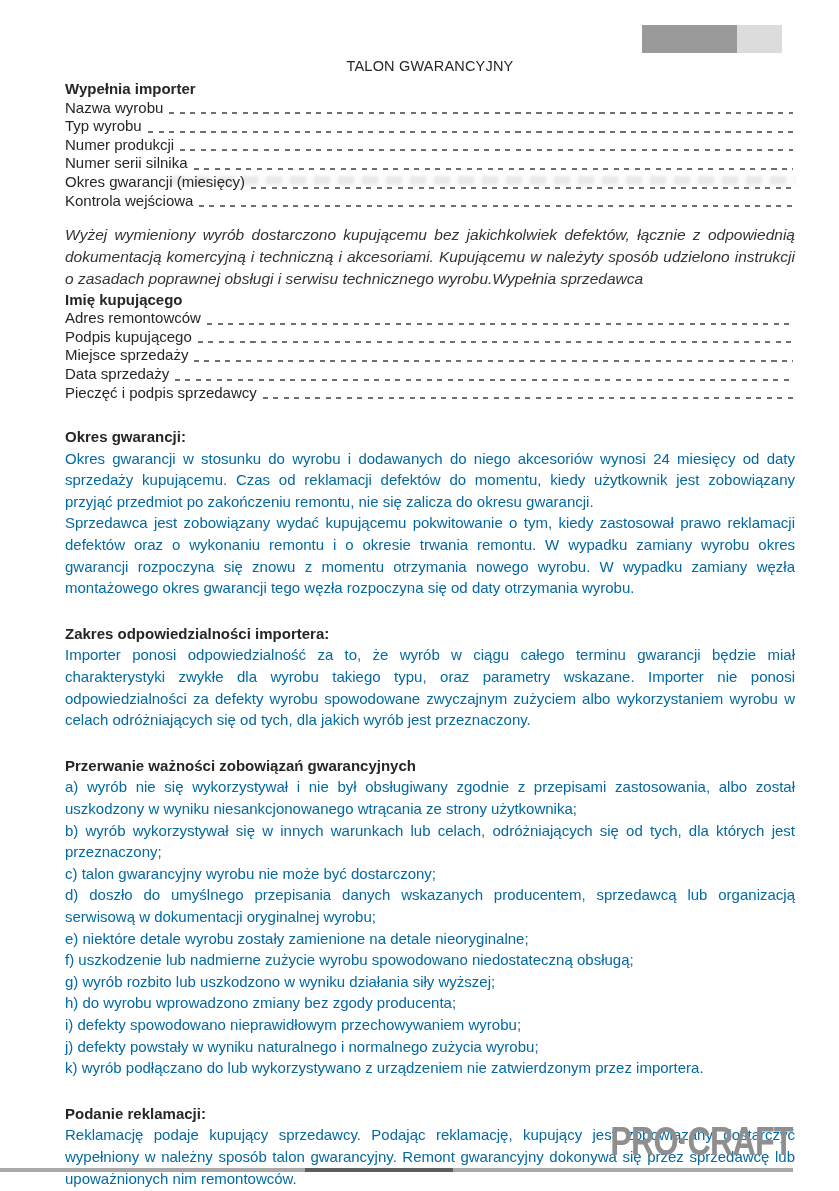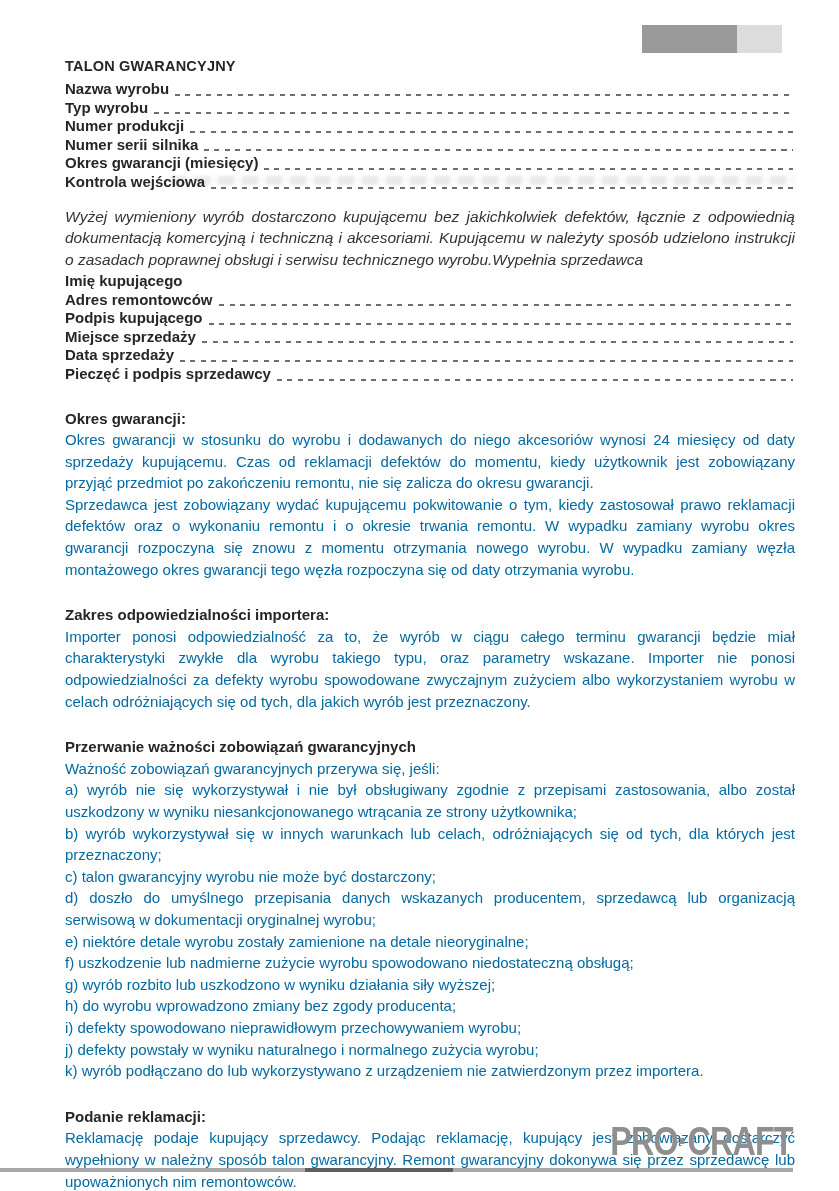--- a/index.html
+++ b/index.html
@@ -15,31 +15,31 @@
   .corner-marks{position:absolute;top:25px;left:642px;display:flex;}
   .mark{height:28px;}
   .mark.dark{width:95px;background:#9a9a9a;}
   .mark.light{width:45px;background:#dcdcdc;}
 
   .content{
     position:absolute;top:58px;left:65px;width:730px;
   }
   .title{
     margin:0 0 6px 0;
-    font-size:14.5px;font-weight:700;
+    font-size:14.5px;font-weight:400;text-align:center;
     letter-spacing:.2px;color:#262626;
   }
   .bold-line{
     font-size:15px;font-weight:700;line-height:18.6px;color:#262626;
   }
   .field-row{
     display:flex;align-items:flex-end;line-height:18.6px;
   }
   .flabel{
-    font-size:15px;font-weight:700;color:#262626;white-space:nowrap;
+    font-size:15px;font-weight:400;color:#262626;white-space:nowrap;
   }
   .dashline{
     flex:1;height:2px;margin:0 2px 3px 6px;
     background:repeating-linear-gradient(90deg,#6e6e6e 0,#6e6e6e 5px,transparent 5px,transparent 10.5px);
   }
   .italic-par{
     margin:14px 0 1px 0;
     font-size:15.5px;font-style:italic;line-height:21.8px;
     text-align:justify;color:#333;
   }
@@ -79,20 +79,21 @@
     <div class="mark dark"></div>
     <div class="mark light"></div>
   </div>
 
   <div class="ghost-band"></div>
 
   <div class="content">
 
     <h1 class="title">TALON GWARANCYJNY</h1>
 
+    <div class="bold-line">Wypełnia importer</div>
 
     <div class="field-row">
       <span class="flabel">Nazwa wyrobu</span>
       <span class="dashline"></span>
     </div>
     <div class="field-row">
       <span class="flabel">Typ wyrobu</span>
       <span class="dashline"></span>
     </div>
     <div class="field-row">
@@ -143,21 +144,20 @@
       <p>Sprzedawca jest zobowiązany wydać kupującemu pokwitowanie o tym, kiedy zastosował prawo reklamacji defektów oraz o wykonaniu remontu i o okresie trwania remontu. W wypadku zamiany wyrobu okres gwarancji rozpoczyna się znowu z momentu otrzymania nowego wyrobu. W wypadku zamiany węzła montażowego okres gwarancji tego węzła rozpoczyna się od daty otrzymania wyrobu.</p>
     </section>
 
     <section class="doc-section">
       <h2 class="sec-heading">Zakres odpowiedzialności importera:</h2>
       <p>Importer ponosi odpowiedzialność za to, że wyrób w ciągu całego terminu gwarancji będzie miał charakterystyki zwykłe dla wyrobu takiego typu, oraz parametry wskazane. Importer nie ponosi odpowiedzialności za defekty wyrobu spowodowane zwyczajnym zużyciem albo wykorzystaniem wyrobu w celach odróżniających się od tych, dla jakich wyrób jest przeznaczony.</p>
     </section>
 
     <section class="doc-section">
       <h2 class="sec-heading">Przerwanie ważności zobowiązań gwarancyjnych</h2>
-      <p>Ważność zobowiązań gwarancyjnych przerywa się, jeśli:</p>
       <p>a) wyrób nie się wykorzystywał i nie był obsługiwany zgodnie z przepisami zastosowania, albo został uszkodzony w wyniku niesankcjonowanego wtrącania ze strony użytkownika;</p>
       <p>b) wyrób wykorzystywał się w innych warunkach lub celach, odróżniających się od tych, dla których jest przeznaczony;</p>
       <p>c) talon gwarancyjny wyrobu nie może być dostarczony;</p>
       <p>d) doszło do umyślnego przepisania danych wskazanych producentem, sprzedawcą lub organizacją serwisową w dokumentacji oryginalnej wyrobu;</p>
       <p>e) niektóre detale wyrobu zostały zamienione na detale nieoryginalne;</p>
       <p>f) uszkodzenie lub nadmierne zużycie wyrobu spowodowano niedostateczną obsługą;</p>
       <p>g) wyrób rozbito lub uszkodzono w wyniku działania siły wyższej;</p>
       <p>h) do wyrobu wprowadzono zmiany bez zgody producenta;</p>
       <p>i) defekty spowodowano nieprawidłowym przechowywaniem wyrobu;</p>
       <p>j) defekty powstały w wyniku naturalnego i normalnego zużycia wyrobu;</p>

